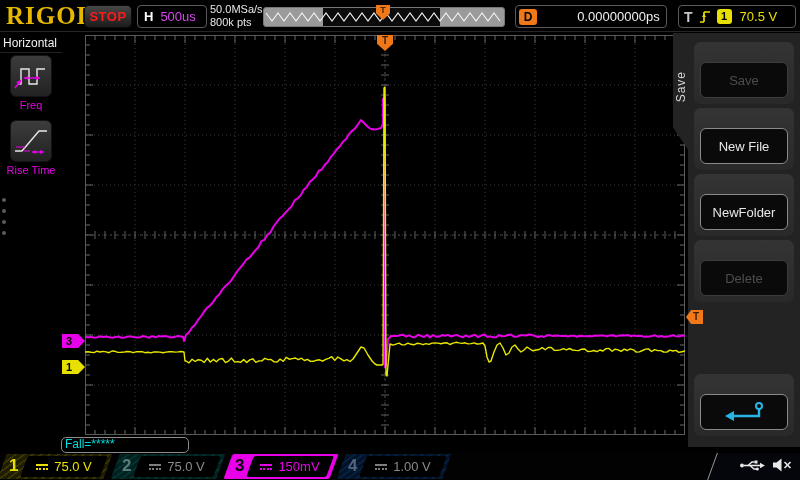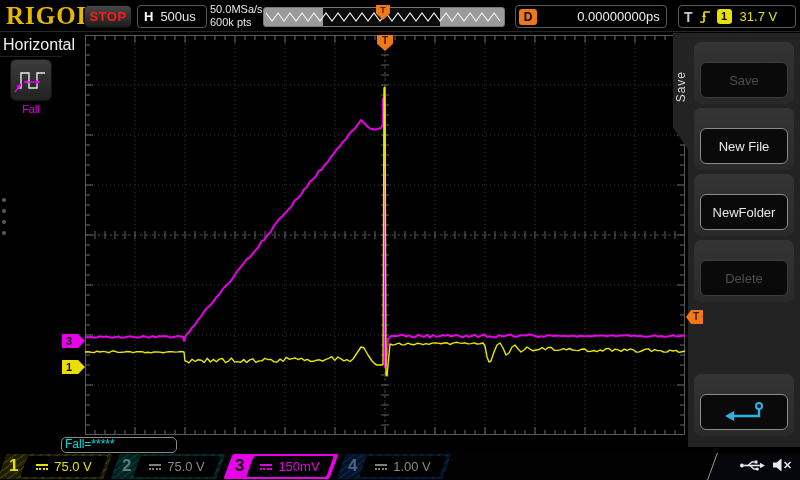--- a/index.html
+++ b/index.html
@@ -6,51 +6,51 @@
   html,body { background:#000; }
   body { font-family:"Liberation Sans", sans-serif; }
   #scope { position:relative; width:800px; height:480px; background:#000; overflow:hidden; }
 
   
   .topbar { position:absolute; left:0; top:0; width:800px; height:32px; background:#010101; border-bottom:1px solid #262626; z-index:5; }
   .logo { position:absolute; left:6px; top:2px; font-family:"Liberation Serif", serif; font-weight:bold; font-size:25px; color:#e6b800; letter-spacing:1px; }
   .stop-btn { position:absolute; left:84px; top:5px; width:48px; height:23px; background:linear-gradient(#474747,#1c1c1c); border:1px solid #0a0a0a; border-radius:5px; color:#ff1a1a; font-weight:bold; font-size:13px; text-align:center; line-height:21px; letter-spacing:0.5px; }
   .h-box { position:absolute; left:137px; top:5px; width:70px; height:23px; background:#000; border:1px solid #5a5a5a; border-radius:4px; display:flex; align-items:center; }
   .h-box .hl { color:#fff; font-weight:bold; font-size:13px; margin:0 7px 0 6px; }
-  .h-box .hv { color:#e5e5e5; font-size:13px; }
+  .h-box .hv { color:#d946ef; font-size:13px; }
   .rate { position:absolute; left:210px; top:3px; color:#e8e8e8; font-size:11px; line-height:13px; }
   .mem-strip { position:absolute; left:263px; top:7px; width:242px; height:20px; background:#9a9a9a; border:1px solid #777; border-radius:3px; }
   .mem-window { position:absolute; left:59px; top:0; width:117px; height:18px; background:#0b0b0b; }
   .strip-svg { position:absolute; left:0; top:0; }
   .strip-trig { position:absolute; left:112px; top:-3px; width:14px; height:15px; background:#f07818; clip-path:polygon(0 0,100% 0,100% 55%,50% 100%,0 55%); color:#502800; font-size:9px; font-weight:bold; text-align:center; line-height:11px; }
   .d-box { position:absolute; left:515px; top:5px; width:152px; height:23px; background:#000; border:1px solid #5a5a5a; border-radius:4px; display:flex; align-items:center; }
   .d-badge { width:18px; height:16px; background:#f07818; border-radius:3px; color:#000; font-weight:bold; font-size:12px; text-align:center; line-height:16px; margin-left:3px; }
   .d-value { flex:1; text-align:center; color:#f0f0f0; font-size:13px;padding-left:34px; }
   .t-box { position:absolute; left:678px; top:5px; width:118px; height:23px; background:#000; border:1px solid #5a5a5a; border-radius:4px; display:flex; align-items:center; gap:5px; padding:0 5px; }
   .t-box .tl { color:#c8c8c8; font-weight:bold; font-size:14px; }
   .trig-src { width:15px; height:15px; background:#e8e000; border-radius:3px; color:#000; font-weight:bold; font-size:11px; text-align:center; line-height:15px; }
   .t-value { color:#e8e000; font-size:13px; margin-left:3px; }
 
   
   .left-menu { position:absolute; left:0; top:33px; width:62px; height:420px; background:#000; }
-  .menu-title { color:#f0f0f0; font-size:16px; padding:3px 0 2px 3px; border-bottom:1px solid #222; }
+  .menu-title { color:#f0f0f0; font-size:12px; padding:3px 0 2px 3px; border-bottom:1px solid #222; }
   .h-item { height:65px; display:flex; flex-direction:column; align-items:center; justify-content:flex-start; padding-top:2px; }
   .icon-btn { width:42px; height:42px; background:linear-gradient(#3c3c3c,#222); border:1px solid #141414; border-radius:6px; display:flex; align-items:center; justify-content:center; }
   .h-item .lbl { color:#e800e8; font-size:11px; margin-top:2px; white-space:nowrap; }
   .scroll-dots { position:absolute; left:2px; top:165px; display:flex; flex-direction:column; gap:7px; }
   .scroll-dots i { width:4px; height:4px; border-radius:50%; background:#5a5a5a; }
 
   
   .graticule { position:absolute; left:85px; top:35px; width:600px; height:400px; background:#000; }
   .trig-pos-top { position:absolute; left:292px; top:0px; width:16px; height:16px; background:#f07818; clip-path:polygon(0 0,100% 0,100% 55%,50% 100%,0 55%); color:#3a1c00; font-size:10px; font-weight:bold; text-align:center; line-height:12px; z-index:4; }
   .chan-mk { position:absolute; left:-23px; width:23px; height:14px; font-size:11px; font-weight:bold; color:#000; line-height:14px; padding-left:4px; clip-path:polygon(0 0,70% 0,100% 50%,70% 100%,0 100%); z-index:4; }
   .mk-ch3 { top:299px; background:#e800e8; }
   .mk-ch1 { top:325px; background:#e8e000; }
   .mk-trig { position:absolute; left:601px; top:275px; width:17px; height:14px; background:#f07818; clip-path:polygon(100% 0,30% 0,0 50%,30% 100%,100% 100%); color:#3a1c00; font-size:10px; font-weight:bold; line-height:14px; padding-left:7px; z-index:6; }
-  .fall-box { position:absolute; left:-24px; top:402px; width:116px; height:16px; background:#000; border:1px solid #8a8a8a; border-radius:5px; color:#00dcdc; font-size:12px; line-height:13px; padding-left:3px; z-index:4; white-space:nowrap; }
+  .fall-box { position:absolute; left:-24px; top:402px; width:128px; height:16px; background:#000; border:1px solid #8a8a8a; border-radius:5px; color:#00dcdc; font-size:12px; line-height:13px; padding-left:3px; z-index:4; white-space:nowrap; }
 
   
   .right-panel { position:absolute; left:688px; top:33px; width:112px; height:414px; background:#232323; z-index:3; }
   .panel-tab { position:absolute; left:-15px; top:0; width:16px; height:118px; background:#232323; clip-path:polygon(0 0,100% 0,100% 100%,0 80%); }
   .panel-tab span { position:absolute; left:1px; top:38px; color:#d8d8d8; font-size:12px; writing-mode:vertical-rl; transform:rotate(180deg); letter-spacing:1px; }
   .slot { position:absolute; left:6px; width:100px; height:62px; background:linear-gradient(#343434,#292929); border-radius:7px; padding:20px 6px 6px 6px; }
   .sbtn { width:100%; height:100%; background:#0a0a0a; border:1px solid #8a8a8a; border-radius:6px; color:#e8e8e8; font-size:13px; display:flex; align-items:center; justify-content:center; white-space:nowrap; }
   .sbtn.disabled { border-color:#3c3c3c; color:#4d4d4d; }
 
   
@@ -78,62 +78,74 @@
 
   <div class="topbar">
     <div class="logo">RIGOL</div>
     <div class="stop-btn">STOP</div>
     <div class="h-box">
       <span class="hl">H</span>
       <span class="hv">500us</span>
     </div>
     <div class="rate">
       <div>50.0MSa/s</div>
-      <div>600k pts</div>
+      <div>800k pts</div>
     </div>
     <div class="mem-strip">
       <div class="mem-window"></div>
       <svg class="strip-svg" id="strip-svg" width="240" height="18">
           <polyline points="2,5 8,13 14,5 20,13 26,5 32,13 38,5 44,13 50,5 56,13 62,5 68,13 74,5 80,13 86,5 92,13 98,5 104,13 110,5 116,13 122,5 128,13 134,5 140,13 146,5 152,13 158,5 164,13 170,5 176,13 182,5 188,13 194,5 200,13 206,5 212,13 218,5 224,13 230,5 236,13" fill="none" stroke="#f0f0f0" stroke-width="1.2"></polyline>
         </svg>
       <div class="strip-trig">T</div>
     </div>
     <div class="d-box">
       <span class="d-badge">D</span>
       <span class="d-value">0.00000000ps</span>
     </div>
     <div class="t-box">
       <span class="tl">T</span>
       <svg width="14" height="16" viewBox="0 0 14 16">
         <path d="M2,13 H6 M6,13 V3 M6,3 H12" stroke="#e8e000" stroke-width="1.6" fill="none"></path>
         <polygon points="4,8 8,8 6,4.5" fill="#e8e000"></polygon>
       </svg>
       <span class="trig-src">1</span>
-      <span class="t-value">31.7 V</span>
+      <span class="t-value">70.5 V</span>
     </div>
   </div>
 
   <div class="left-menu">
     <div class="menu-title">Horizontal</div>
 
 
     <div class="h-item">
       <div class="icon-btn">
         <svg width="38" height="30" viewBox="0 0 38 30">
           <path d="M6,23 h3 V8 h8 V23 h8 V8 h8" stroke="#e8e8e8" stroke-width="1.4" fill="none"></path>
           <path d="M3,27 L9,19" stroke="#e800e8" stroke-width="1.4"></path>
           <polygon points="9,19 4,21 8,24" fill="#e800e8"></polygon>
           <path d="M12,17 H28" stroke="#e800e8" stroke-width="1.4"></path>
           <polygon points="12,17 16,15 16,19" fill="#e800e8"></polygon>
             <polygon points="28,17 24,15 24,19" fill="#e800e8"></polygon>
         </svg>
       </div>
-      <div class="lbl">Fall</div>
-    </div>
-
+      <div class="lbl">Freq</div>
+    </div>
+
+    <div class="h-item">
+      <div class="icon-btn">
+        <svg width="38" height="30" viewBox="0 0 38 30">
+          <path d="M3,25 h7 L27,5 h8" stroke="#e8e8e8" stroke-width="1.4" fill="none"></path>
+          <path d="M4,21 h9 M12,25 h6" stroke="#e800e8" stroke-width="1.2"></path>
+          <path d="M20,26 H32" stroke="#e800e8" stroke-width="1.4"></path>
+          <polygon points="20,26 24,24 24,28" fill="#e800e8"></polygon>
+            <polygon points="32,26 28,24 28,28" fill="#e800e8"></polygon>
+        </svg>
+      </div>
+      <div class="lbl">Rise Time</div>
+    </div>
 
 
 
 
     <div class="scroll-dots">
         <i></i>
         <i></i>
         <i></i>
         <i></i>
       </div>

